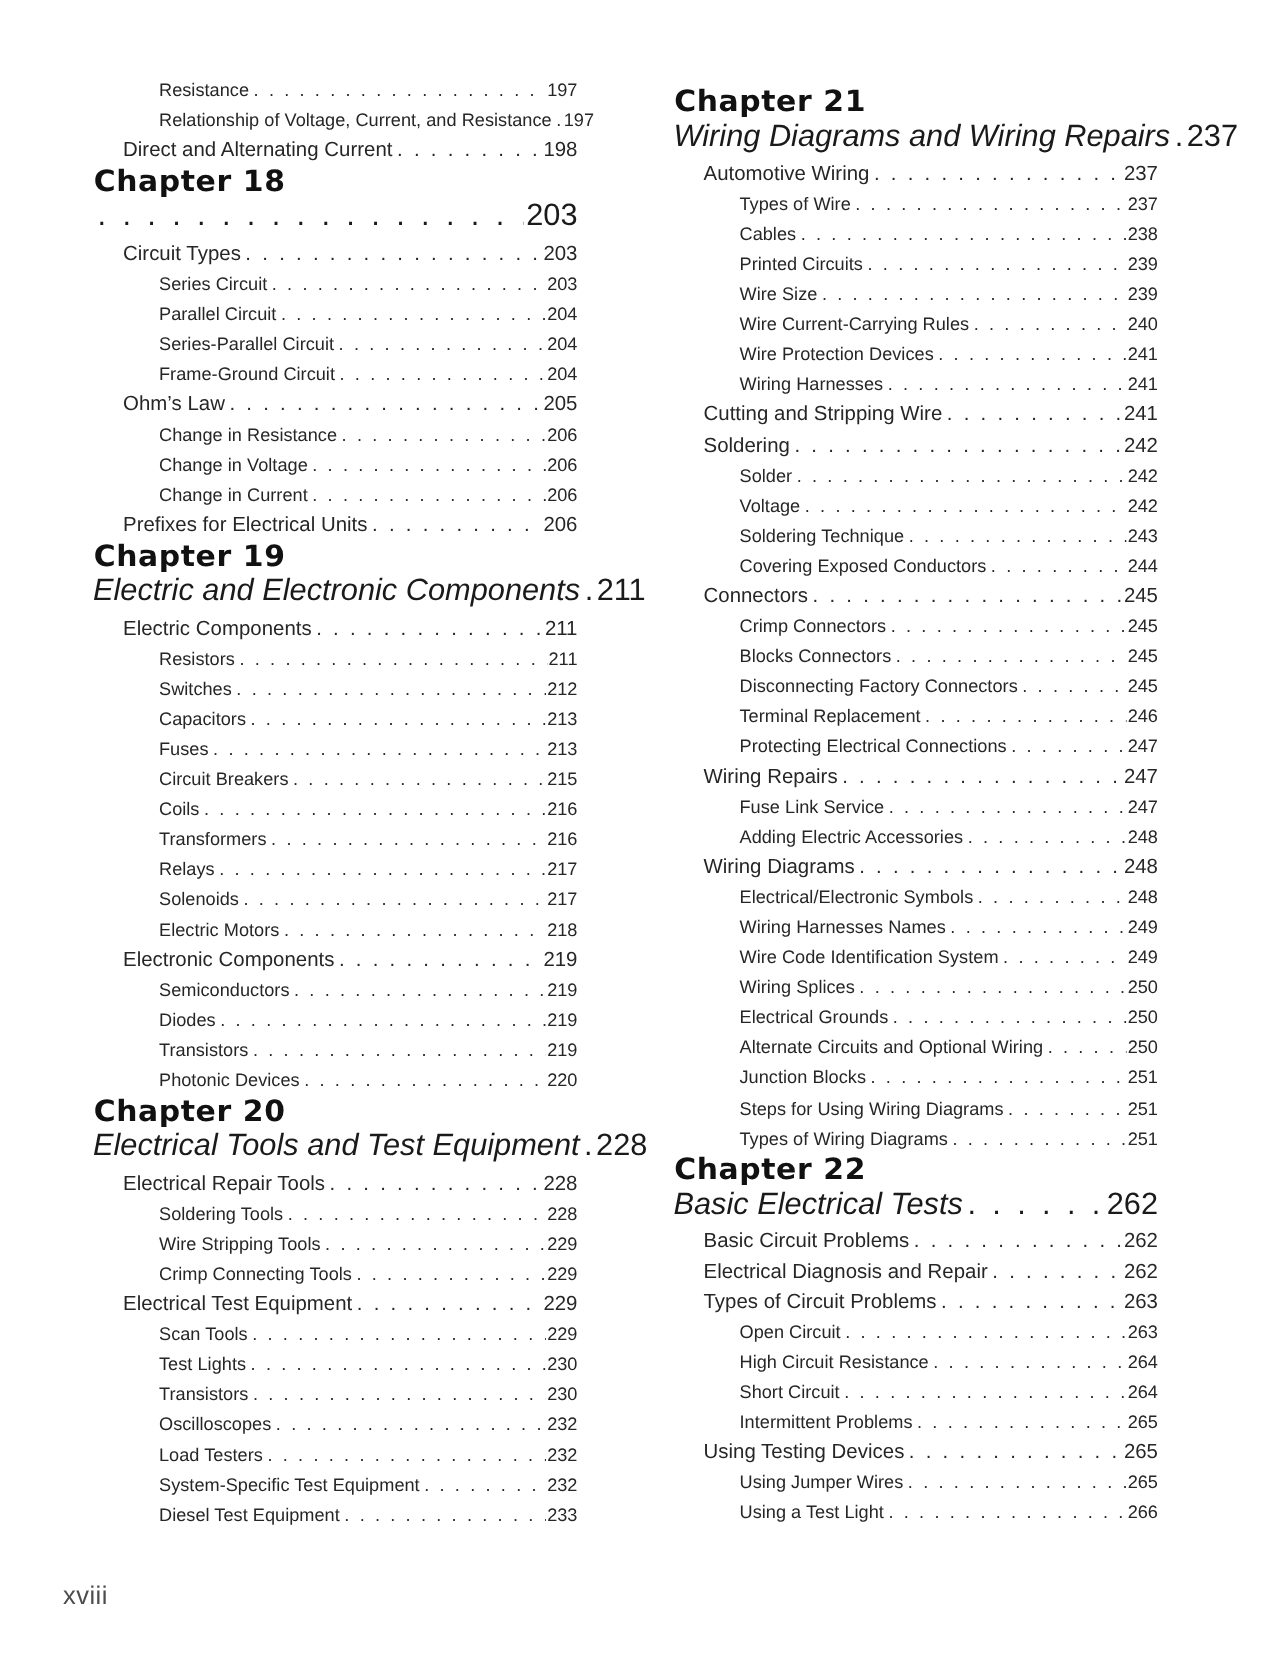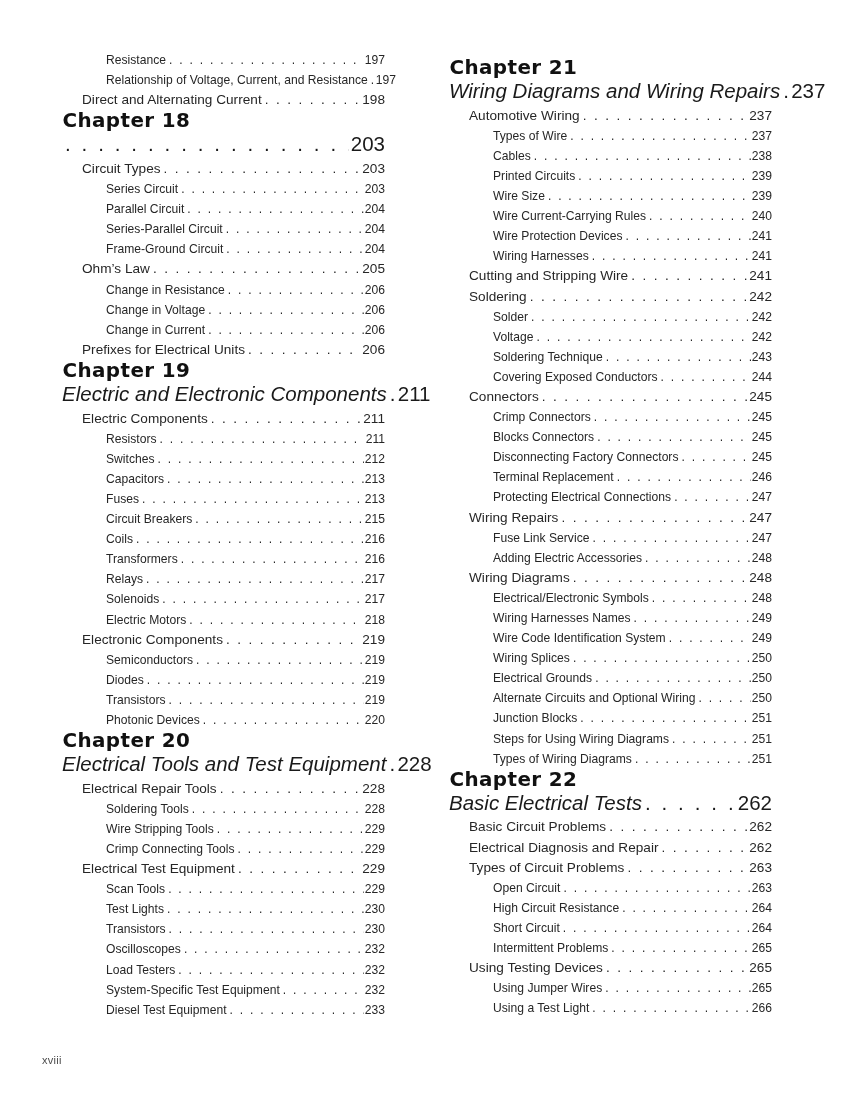--- a/index.html
+++ b/index.html
@@ -125,21 +125,21 @@
     line-height: 20.1px;
     letter-spacing: 0.02px;
   }
   .entry.lvl2 .e-leader { letter-spacing: 1.75px; }
 
   
   .folio {
     position: absolute;
     left: 42px;
     top: 1054px;
-    font-size: 11px;
+    font-size: 17px;
     color: #4d4d4d;
     letter-spacing: 0.3px;
   }
 </style>
 </head>
 <body>
 
 <div id="page">
 
   <div class="columns">

